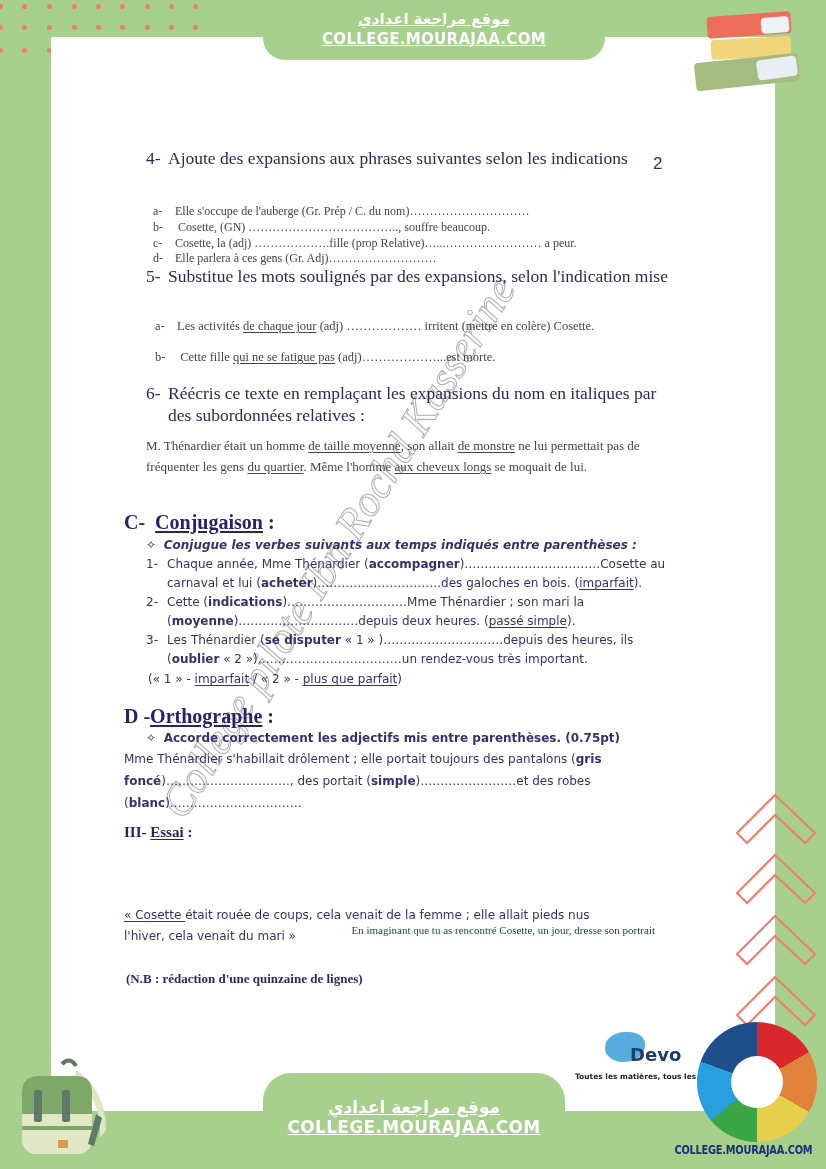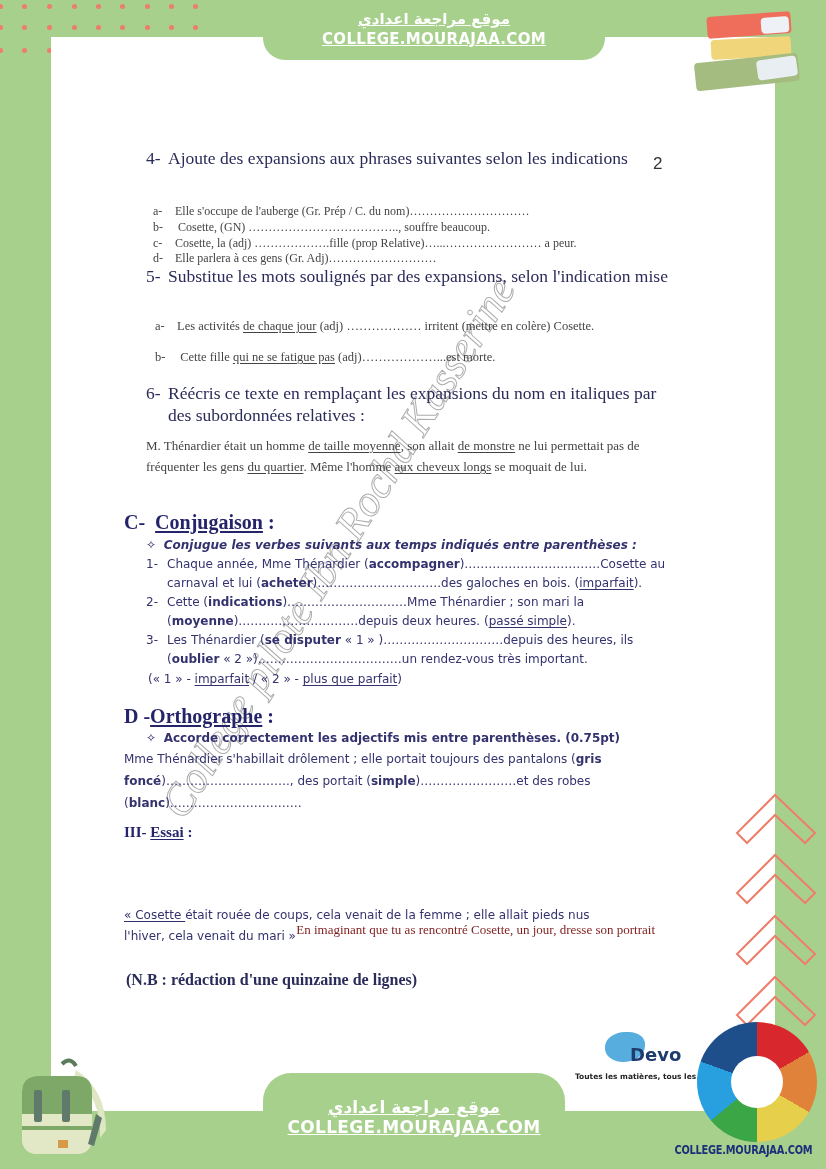--- a/index.html
+++ b/index.html
@@ -68,22 +68,22 @@
   .pagenum { position: absolute; left: 653px; top: 154px; font-size: 17px; color: #333; font-family: "Liberation Sans", sans-serif; }
 
   .sec {
     position: absolute; font-family: "Liberation Serif", serif; font-weight: bold; color: #25246a; font-size: 20px;
   }
   .comic {
     position: absolute; font-family: "DejaVu Sans", sans-serif; font-size: 12px; color: #34326e; white-space: nowrap; line-height: 19px;
   }
   .comic b { font-weight: bold; }
   .comic .instr { font-weight: bold; font-style: italic; }
-  .nb { position: absolute; left: 126px; top: 971px; font-size: 16px; font-weight: bold; color: #2b2b5a; }
-  .essai-prompt { position: absolute; font-size: 13px; color: #7f1d1d; text-align: right; line-height: 20px; width: 560px; left: 103px; }
+  .nb { position: absolute; left: 126px; top: 971px; font-size: 13px; font-weight: bold; color: #2b2b5a; }
+  .essai-prompt { position: absolute; font-size: 11px; color: #14532d; text-align: right; line-height: 20px; width: 560px; left: 103px; }
 
   .watermark {
     position: absolute; left: 110px; top: 560px; font-family: "Liberation Serif", serif; font-style: italic;
     font-size: 44px; color: rgba(120,120,120,0.28); transform: rotate(-58deg); transform-origin: left top;
     white-space: nowrap; -webkit-text-stroke: 1px rgba(90,90,90,0.5); color: transparent;
     top: 800px; left: 150px;
   }
 </style>
 </head>
 <body>

